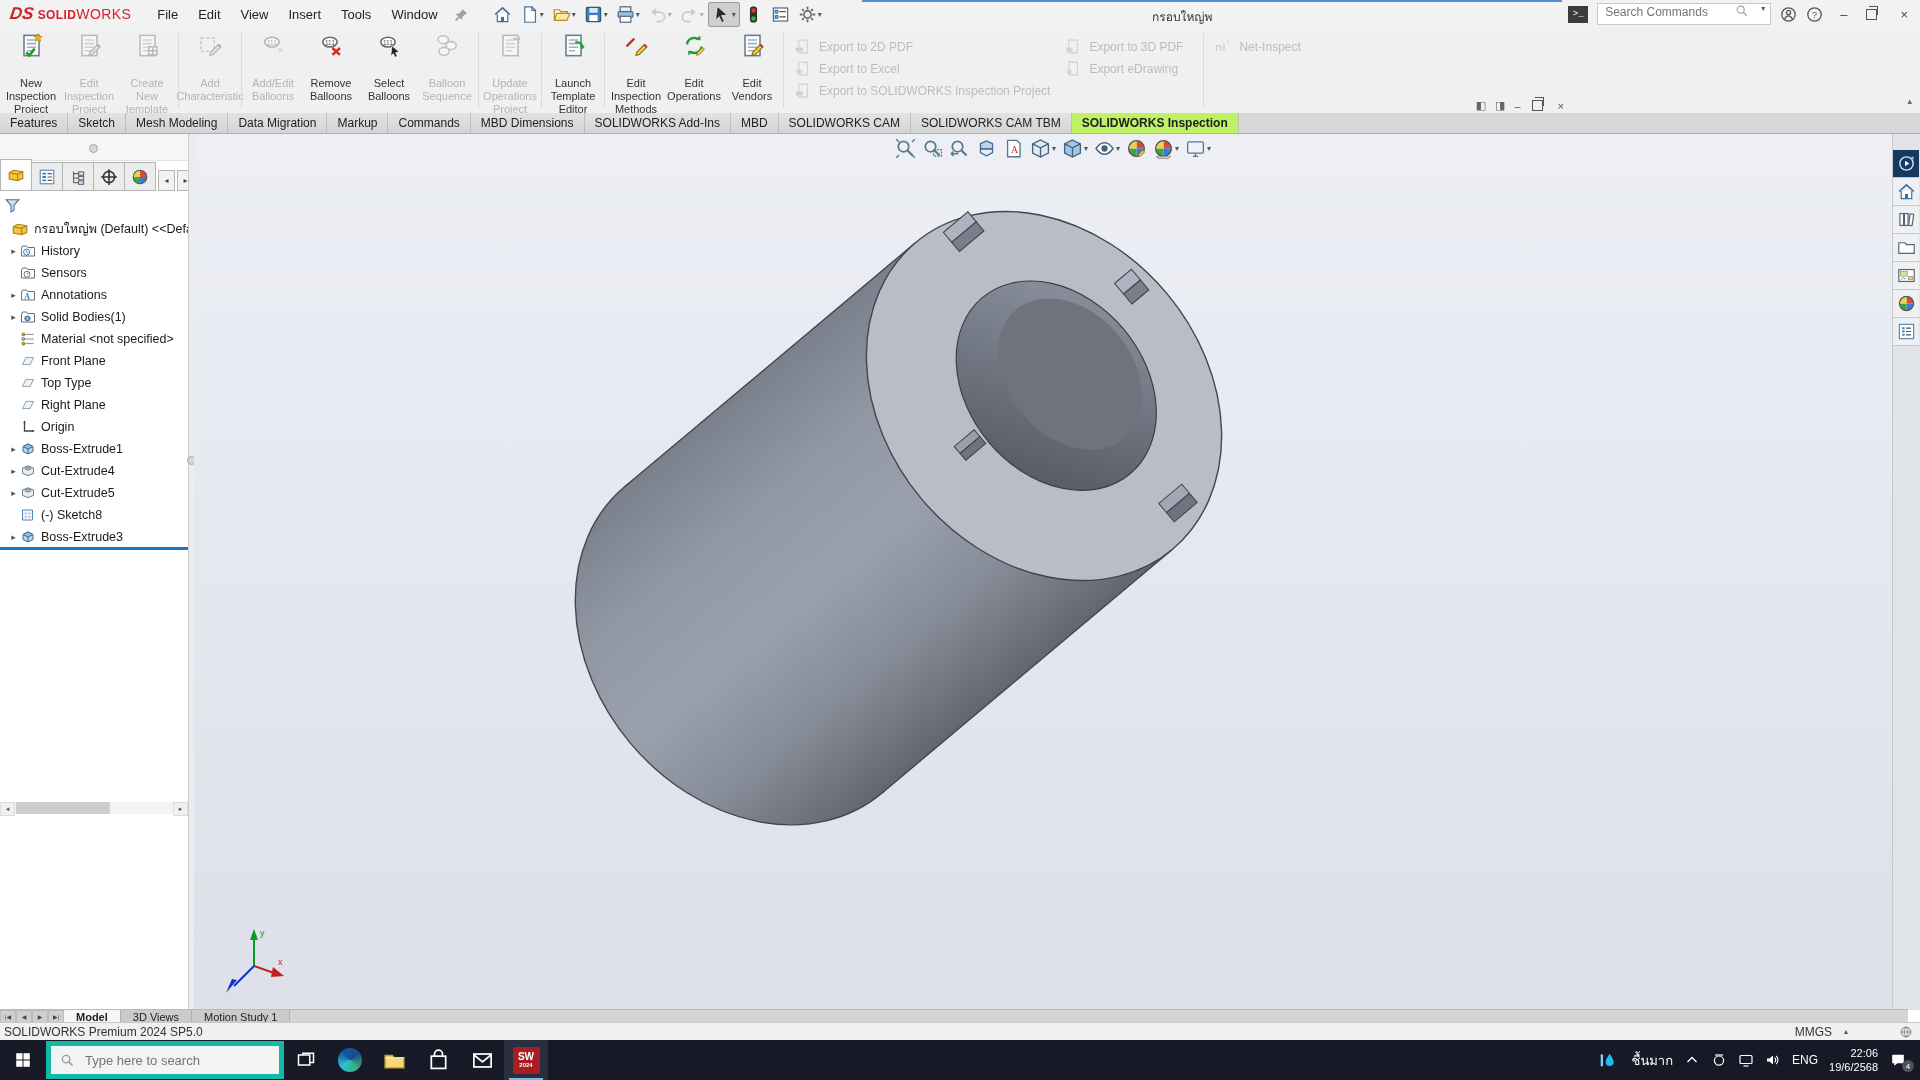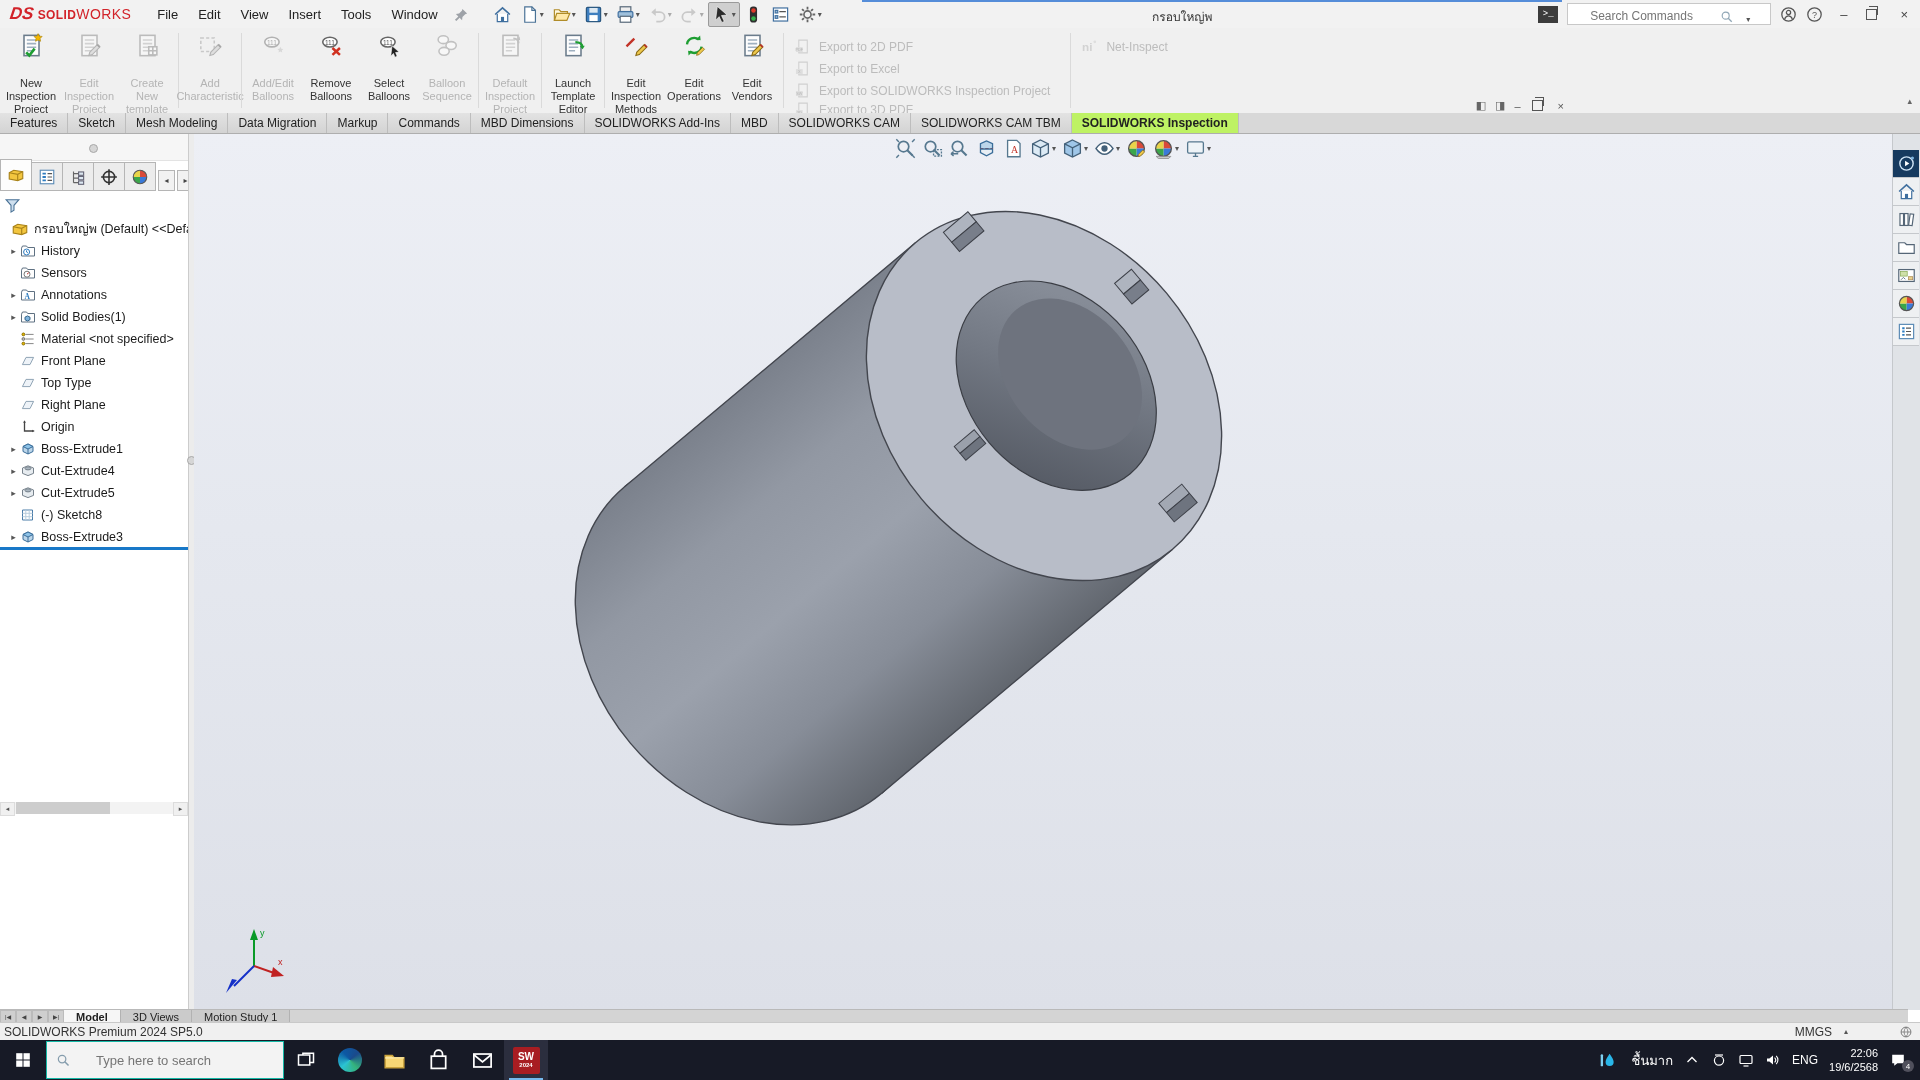--- a/index.html
+++ b/index.html
@@ -20,38 +20,38 @@
   .pin{width:15px;height:15px;margin:0 10px 0 6px;opacity:.8}
   .qat{display:flex;align-items:center;margin-left:10px}
   .qbtn{display:flex;align-items:center;padding:2px 3px;border:1px solid transparent;border-radius:2px}
   .qbtn .icn{width:19px;height:19px}
   .qbtn.pressed{background:#cfcfcf;border-color:#9a9a9a}
   .qbtn.dis{opacity:.45}
   .caret{font-size:8px;color:#555;margin-left:1px}
   .title{position:absolute;left:1152px;top:7px;font-size:12px;color:#333}
   .mright{position:absolute;right:4px;top:0;height:28px;display:flex;align-items:center;gap:9px}
   .term{width:20px;height:17px;background:#3c3c3c;color:#fff;font-size:9px;display:flex;align-items:center;justify-content:center;font-family:"Liberation Mono","DejaVu Sans Mono",monospace}
-  .searchbox{display:flex;align-items:flex-end;background:#fff;border:1px solid #c8c8c8;height:20px;width:162px;padding:0 20px;gap:11px}
+  .searchbox{display:flex;align-items:flex-start;background:#fff;border:1px solid #c8c8c8;height:20px;width:162px;padding:0 5px;gap:11px}
   .searchbox input{border:none;outline:none;flex:1;font-size:12px;color:#333;min-width:0;background:transparent}
   .sb-ic{width:14px;height:14px;opacity:.65}
   .mr-ic{width:17px;height:17px}
   .winbtn{font-size:13px;color:#444;padding:0 8px}
   .restore-glyph{width:9px;height:9px;border:1px solid #555;position:relative;margin:0 6px 0 2px}
   .restore-glyph::before{content:"";position:absolute;left:2px;top:-4px;width:8px;height:8px;border-top:1px solid #555;border-right:1px solid #555}
 
   
   .ribbon{position:absolute;top:28px;left:0;right:0;height:85px;background:#f0f0f0;border-bottom:1px solid #d2d2d2;display:flex;align-items:stretch;padding-left:2px}
   .rsec{display:flex;align-items:flex-start}
   .rsep{width:1px;background:#dadada;margin:5px 2px}
   .rbtn{width:58px;display:flex;flex-direction:column;align-items:center;padding-top:5px}
   .rbtn .ricn{width:25px;height:25px}
   .rlabel{font-size:11px;line-height:1.18;text-align:center;color:#333;margin-top:19px}
   .rbtn.disabled .rlabel{color:#b4b4b4}
   .rbtn.disabled .ricn{filter:grayscale(1) opacity(.45)}
-  .rstack{display:flex;flex-direction:column;padding:9px 4px 0 8px}
+  .rstack{display:flex;flex-direction:row;padding:9px 4px 0 8px}
   .rcol{display:flex;flex-direction:column;gap:3px;margin-right:14px}
   .srow{display:flex;align-items:center;gap:8px;height:19px}
   .srow .sicn{width:17px;height:17px;filter:grayscale(1) opacity(.55)}
   .srow .slabel{font-size:12px;color:#bcbcbc;white-space:nowrap}
   .rib-collapse{position:absolute;right:8px;top:96px;font-size:9px;color:#666}
   .wctrls{position:absolute;top:99px;right:356px;display:flex;gap:9px;align-items:center;color:#555;font-size:11px}
   .wctrls .pane{font-size:11px;color:#666}
 
   
   .tabbar{position:absolute;top:113px;left:0;right:0;height:20px;background:#d8d8d8;display:flex;align-items:stretch;border-bottom:1px solid #aeaeae}
@@ -104,21 +104,21 @@
   .dtab{padding:0 12px;display:flex;align-items:center;border-right:1px solid #b2b2b2;background:#cbcbcb;color:#222}
   .dtab.active{background:#f6f6f6;font-weight:bold}
   .statusbar{position:absolute;left:0;right:0;bottom:40px;height:17px;background:#f0f0f0;border-top:1px solid #c9c9c9;display:flex;align-items:center;font-size:12px;color:#333;padding-left:4px}
   .units{position:absolute;right:88px}
   .units-caret{position:absolute;right:72px;font-size:8px;color:#555}
   .sb-globe{position:absolute;right:7px;width:14px;height:14px}
 
   .taskbar{position:absolute;left:0;right:0;bottom:0;height:40px;background:#171a26;display:flex;align-items:center}
   .startbtn{width:46px;height:40px;display:flex;align-items:center;justify-content:center}
   .startbtn .icn{width:16px;height:16px}
-  .tbsearch{width:238px;height:38px;background:#f3f3f3;border:1px solid #14b8a6;display:flex;align-items:center;padding:0 9px;gap:23px;box-sizing:border-box}
+  .tbsearch{width:238px;height:38px;background:#f3f3f3;border:5px solid #14b8a6;display:flex;align-items:center;padding:0 9px;gap:8px;box-sizing:border-box}
   .tbsearch .icn{width:15px;height:15px;opacity:.7}
   .tbsearch input{border:none;outline:none;background:transparent;font-size:13px;color:#444;flex:1;min-width:0}
   .appbtn{width:44px;height:40px;display:flex;align-items:center;justify-content:center;position:relative}
   .appbtn .icn{width:23px;height:23px}
   .appbtn.active{background:#2b2e3e}
   .appbtn.active::after{content:"";position:absolute;bottom:0;left:5px;right:5px;height:2px;background:#76b9ed}
   .edge-circle{width:24px;height:24px;border-radius:50%;background:conic-gradient(from 230deg,#2bc3d2,#0c59a4,#1b4a8b,#35b27b,#2bc3d2)}
   .sw-tile{width:27px;height:27px;background:#a81d22;color:#fff;display:flex;flex-direction:column;align-items:center;justify-content:center;border-radius:2px;font-weight:bold}
   .sw-tile .l1{font-size:10px;line-height:1.1}
   .sw-tile .l2{font-size:6px;line-height:1.1}
@@ -388,21 +388,21 @@
       <div class="rsec">
         <div class="rbtn disabled">
           <span class="icn ricn">
             <svg viewBox="0 0 16 16">
               <rect x="3.2" y="1.5" width="9.6" height="13" fill="#fdfdfd" stroke="#6b7c8c"></rect>
               <path d="M5 4.5h6M5 6.8h6M5 9.1h6M5 11.4h4" stroke="#9fb0c0" fill="none"></path>
               <path d="M9.8 3.4c2.2.2 3.4 1.3 3.4 3.2" fill="none" stroke="#888" stroke-width="1.2"></path>
               <path d="M13.8 2.2l.4 2.4-2.4-.5z" fill="#888"></path>
             </svg>
           </span>
-          <div class="rlabel">Default Inspection Project</div>
+          <div class="rlabel">Update Operations Project</div>
         </div>
       </div>
       <div class="rsep"></div>
       <div class="rsec">
         <div class="rbtn">
           <span class="icn ricn">
             <svg viewBox="0 0 16 16">
               <rect x="3.2" y="1.5" width="9.6" height="13" fill="#fdfdfd" stroke="#6b7c8c"></rect>
               <path d="M5 4.5h6M5 6.8h6M5 9.1h6M5 11.4h4" stroke="#9fb0c0" fill="none"></path>
               <path d="M9.2 5.8c3 0 4.4 1.2 4.6 3.2" fill="none" stroke="#1e9e32" stroke-width="1.5"></path>

